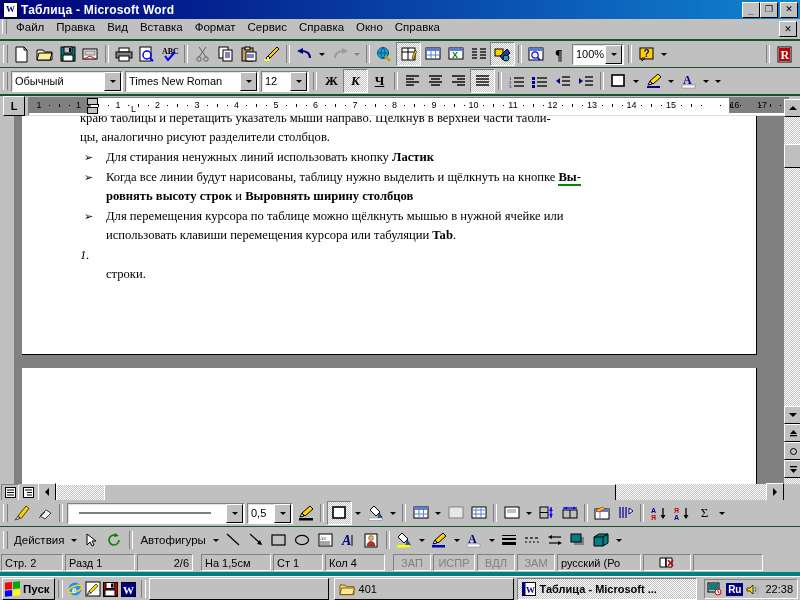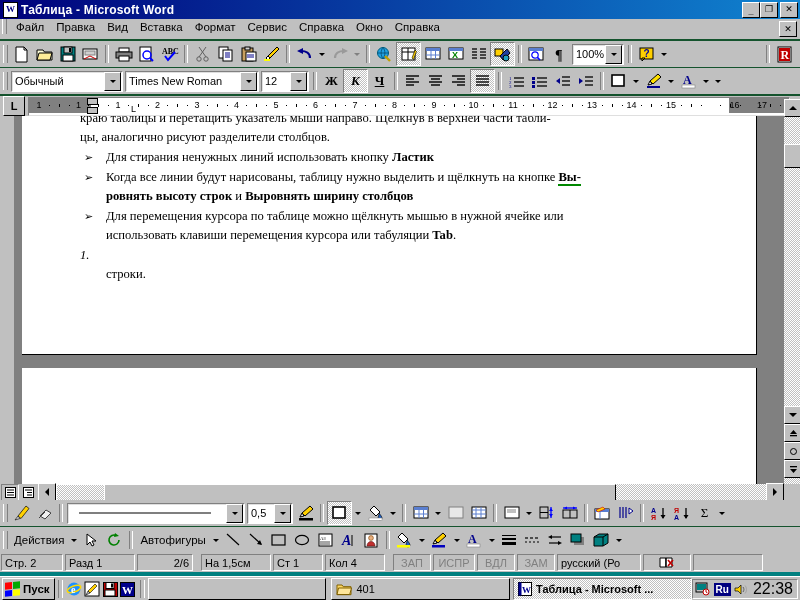--- a/index.html
+++ b/index.html
@@ -125,21 +125,21 @@
   .flag i{display:block;}
   .tasksep{width:3px;height:18px;margin:0 3px;border-left:1px solid #808080;border-right:1px solid #fff;}
   .qlbtn{width:18px;height:18px;display:flex;align-items:center;justify-content:center;}
   .taskbtn{height:20px;display:flex;align-items:center;padding:0 4px;font-size:11px;white-space:nowrap;overflow:hidden;
            background:#c0c0c0;border-top:1px solid #fff;border-left:1px solid #fff;border-right:1px solid #000;border-bottom:1px solid #000;}
   .taskbtn.active{border-top:1px solid #808080;border-left:1px solid #808080;border-right:1px solid #fff;border-bottom:1px solid #fff;
                   background:repeating-conic-gradient(#c0c0c0 0% 25%,#fff 0% 50%) 0 0/2px 2px;font-weight:bold;}
   .tray{height:18px;margin-right:2px;display:flex;align-items:center;padding:0 2px;gap:3px;
         border:1px solid #808080;border-right-color:#fff;border-bottom-color:#fff;}
   .rubox{background:#000080;color:#fff;font:bold 10px "Liberation Sans",sans-serif;padding:1px 2px;}
-  .clock{font-size:16px;padding:0 2px;}
+  .clock{font-size:11px;padding:0 2px;}
   svg{display:block;}
 </style>
 </head>
 <body>
 
 <div class="app">
 
   <div class="window">
 
     <div class="titlebar">

